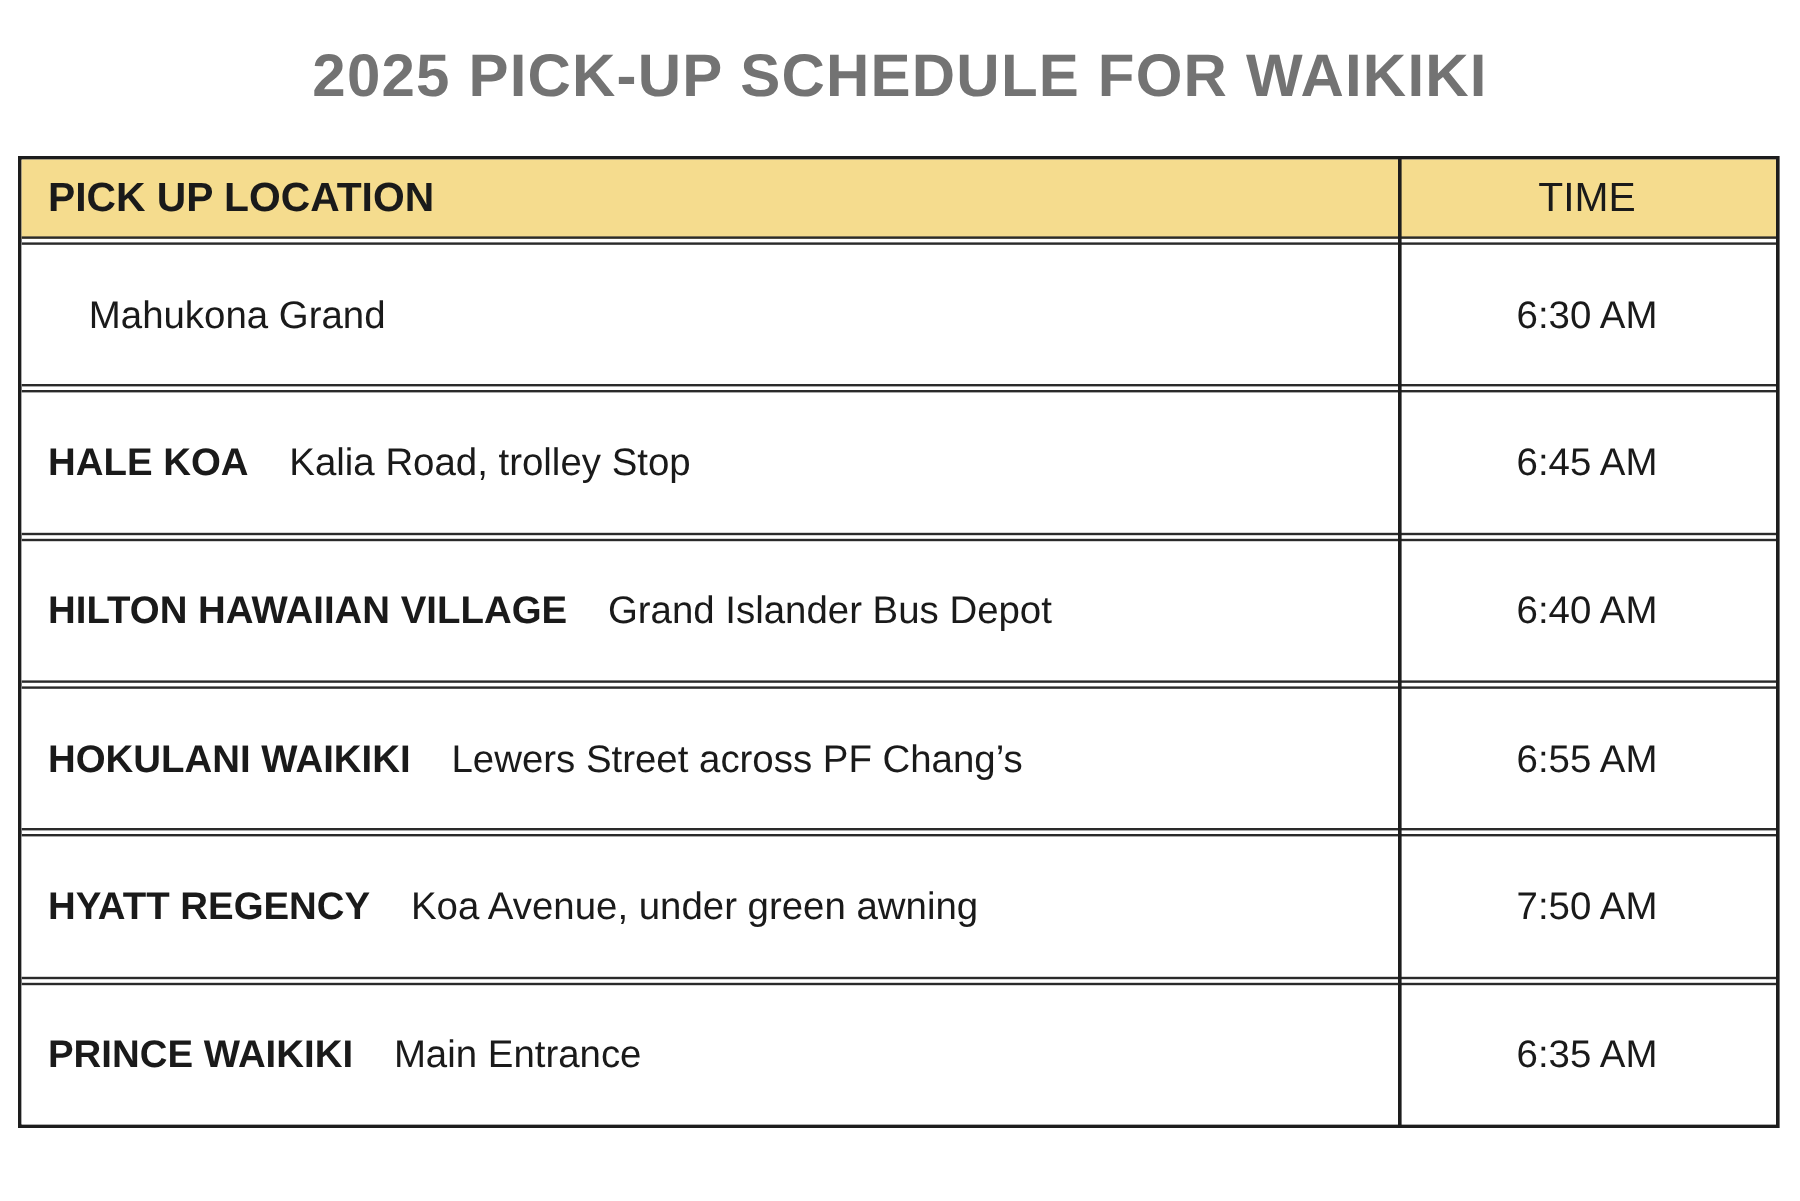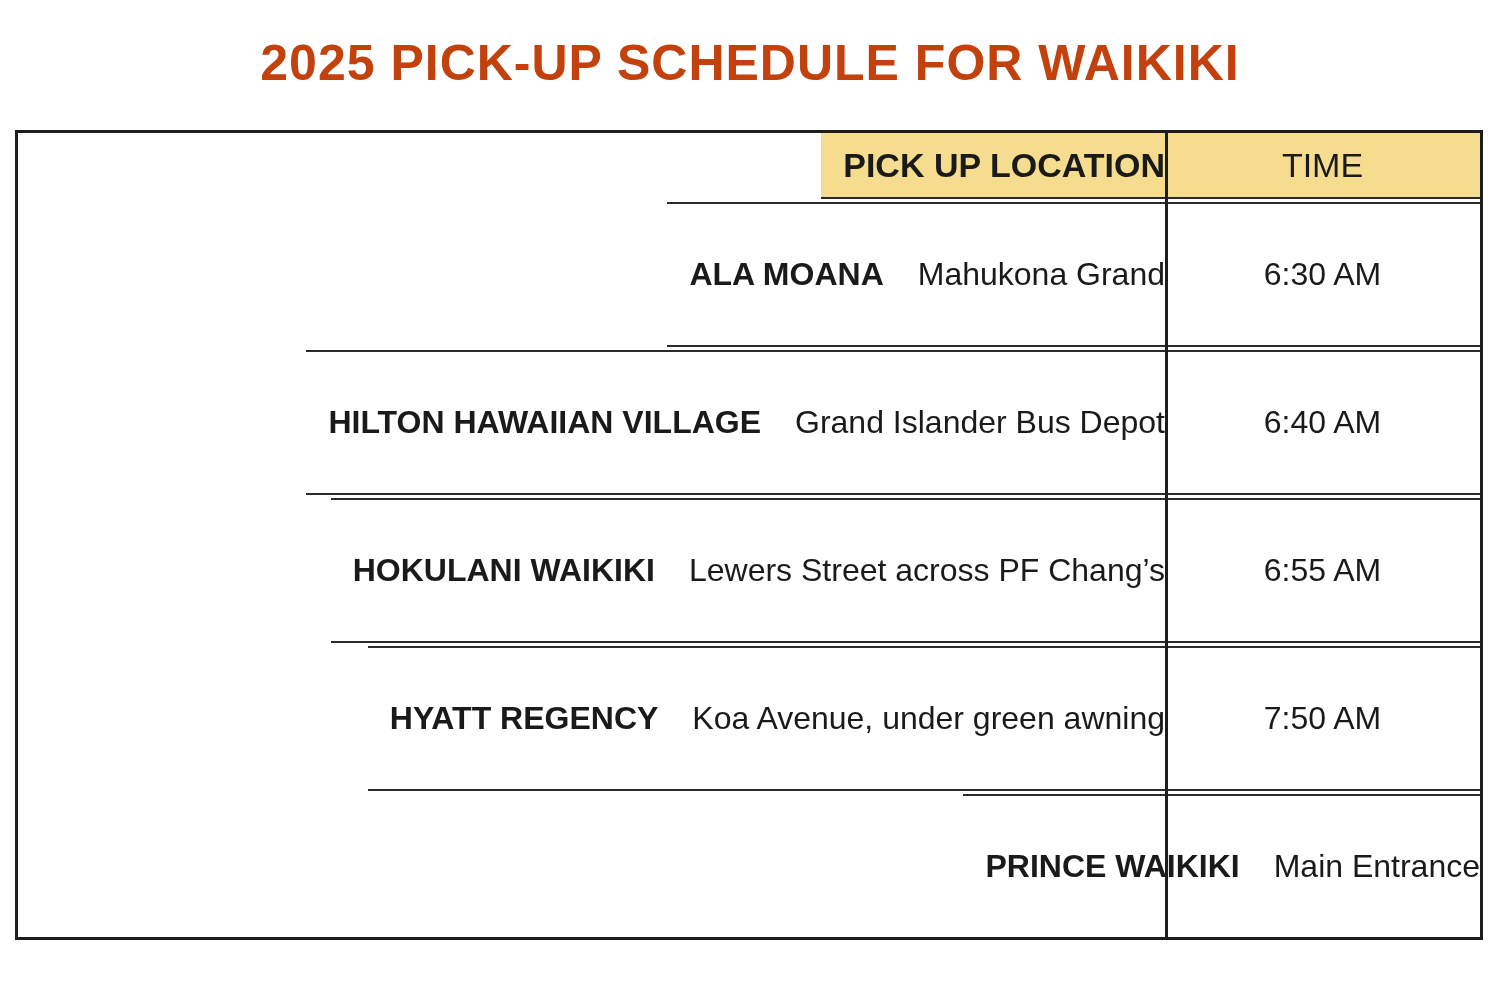--- a/index.html
+++ b/index.html
@@ -7,40 +7,39 @@
   body { font-family: "Liberation Sans", sans-serif; color: #1a1a1a; }
 
   .page { width: 1500px; height: 1001px; position: relative; overflow: hidden; }
 
   .title {
     margin-top: 34px;
     text-align: center;
     font-size: 50px;
     font-weight: 700;
     letter-spacing: 1px;
-    color: #c2410c;
+    color: #737373;
   }
 
   .table-wrap {
     position: absolute;
     left: 15px;
     top: 130px;
     width: 1468px;
     height: 810px;
   }
 
   .tbl {
     width: 100%;
     height: 100%;
     border: 3px solid #1d1d1d;
     background: #ffffff;
     display: flex;
     flex-direction: column;
     gap: 3px;
-    align-items: flex-end;
   }
 
   .header-row {
     display: flex;
     flex: 0 0 66px;
     background: #f5dc8e;
     border-bottom: 2px solid #2a2a2a;
     font-weight: 700;
     font-size: 34px;
   }
@@ -94,26 +93,32 @@
   <div class="table-wrap">
     <div class="tbl">
 
       <div class="header-row">
         <div class="loc-cell">PICK UP LOCATION</div>
         <div class="time-cell">TIME</div>
       </div>
 
       <div class="row">
         <div class="loc-cell">
-          <span class="loc-name">ALA MOANA</span>
           <span class="loc-detail">Mahukona Grand</span>
         </div>
         <div class="time-cell">6:30 AM</div>
       </div>
 
+      <div class="row">
+        <div class="loc-cell">
+          <span class="loc-name">HALE KOA</span>
+          <span class="loc-detail">Kalia Road, trolley Stop</span>
+        </div>
+        <div class="time-cell">6:45 AM</div>
+      </div>
 
       <div class="row">
         <div class="loc-cell">
           <span class="loc-name">HILTON HAWAIIAN VILLAGE</span>
           <span class="loc-detail">Grand Islander Bus Depot</span>
         </div>
         <div class="time-cell">6:40 AM</div>
       </div>
 
       <div class="row">
@@ -130,20 +135,21 @@
           <span class="loc-detail">Koa Avenue, under green awning</span>
         </div>
         <div class="time-cell">7:50 AM</div>
       </div>
 
       <div class="row">
         <div class="loc-cell">
           <span class="loc-name">PRINCE WAIKIKI</span>
           <span class="loc-detail">Main Entrance</span>
         </div>
+        <div class="time-cell">6:35 AM</div>
       </div>
 
 
 
 
     </div>
     <div class="vline"></div>
   </div>
 
 </div>

